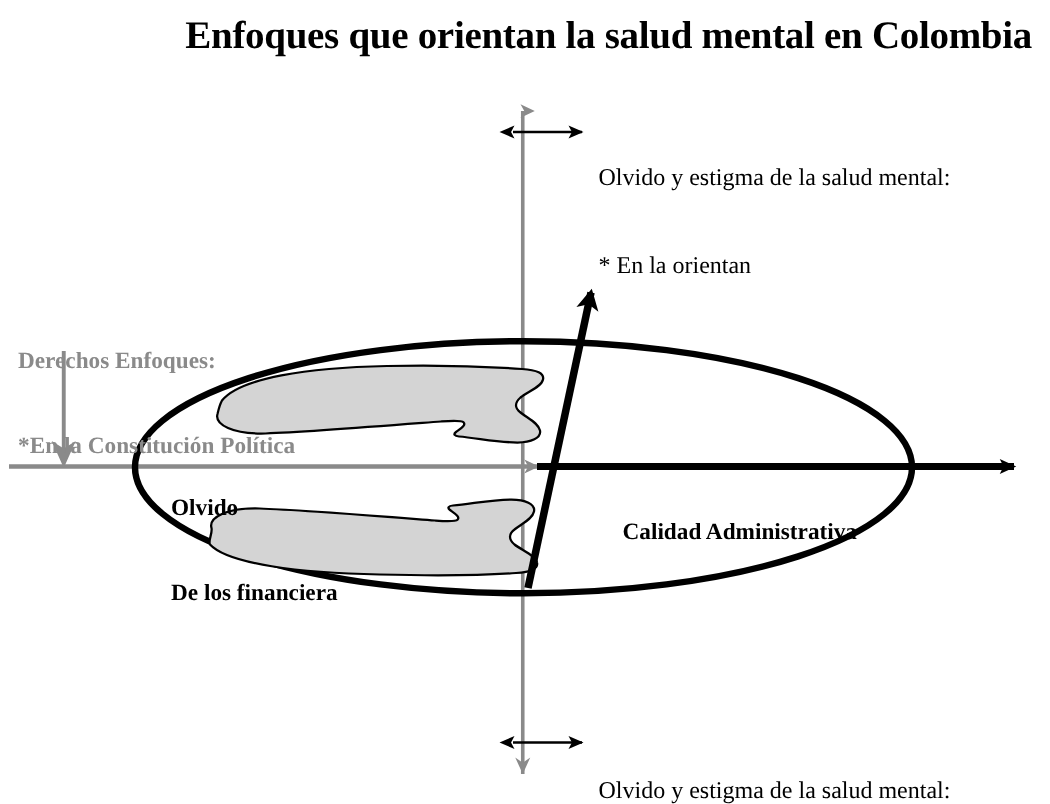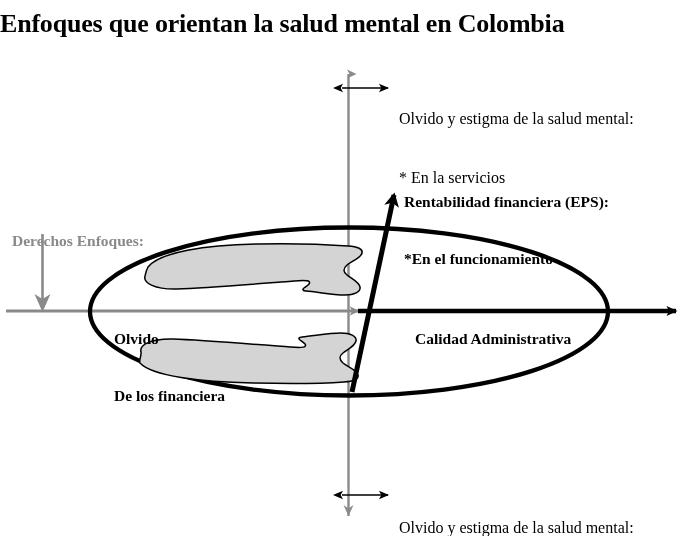--- a/index.html
+++ b/index.html
@@ -29,21 +29,21 @@
   .lbl {
     position: absolute;
     white-space: pre;
     line-height: 1.22;
   }
   #diagram-title {
     position: absolute;
     left: 0;
     top: 9px;
     width: 688px;
-    text-align: left;
+    text-align: right;
     font-size: 26px;
     font-weight: bold;
     color: #000000;
     letter-spacing: -0.2px;
   }
   .ann-serif {
     font-size: 16px;
     color: #000000;
     font-weight: normal;
   }
@@ -55,21 +55,21 @@
   .ann-gray-bold {
     font-size: 15.5px;
     color: #8a8a8a;
     font-weight: bold;
   }
   #label-olvido-top    { left: 399px; top: 70px;  }
   #label-olvido-bottom { left: 399px; top: 479px; }
   #label-rentabilidad  { left: 404px; top: 155px; }
   #label-derechos      { left: 12px;  top: 194px; }
   #label-calidad-serv  { left: 114px; top: 292px; }
-  #label-calidad-admin { left: 415px; top: 292px; }
+  #label-calidad-admin { left: 415px; top: 308px; }
   .ln2 { display: block; }
 </style>
 </head>
 <body>
 
 <div id="canvas">
 
   <svg id="figure-svg" viewBox="0 0 700 536">
 
     <defs>
@@ -153,30 +153,27 @@
     <line x1="342" y1="88" x2="388" y2="88" stroke="#000000" stroke-width="1.6" marker-start="url(#arrow-thin-start)" marker-end="url(#arrow-thin-end)"></line>
 
     <line x1="342" y1="495" x2="388" y2="495" stroke="#000000" stroke-width="1.6" marker-start="url(#arrow-thin-start)" marker-end="url(#arrow-thin-end)"></line>
 
   </svg>
 
   <div id="diagram-title">Enfoques que orientan la salud mental en Colombia</div>
 
   <div id="label-olvido-top" class="lbl ann-serif">
     <span class="ln2">Olvido y estigma de la salud mental:</span>
-    <span class="ln2">* En la servicios</span>
+    <span class="ln2">* En la orientan</span>
   </div>
 
-  <div id="label-rentabilidad" class="lbl ann-bold">
-    <span class="ln2">Rentabilidad financiera (EPS):</span>
-    <span class="ln2">*En el funcionamiento</span>
-  </div>
 
   <div id="label-derechos" class="lbl ann-gray-bold">
     <span class="ln2">Derechos Enfoques:</span>
+    <span class="ln2">*En la Constitución Política</span>
   </div>
 
   <div id="label-calidad-serv" class="lbl ann-bold">
     <span class="ln2">Olvido</span>
     <span class="ln2">De los financiera</span>
   </div>
 
   <div id="label-calidad-admin" class="lbl ann-bold">
     <span class="ln2">Calidad Administrativa</span>
   </div>

